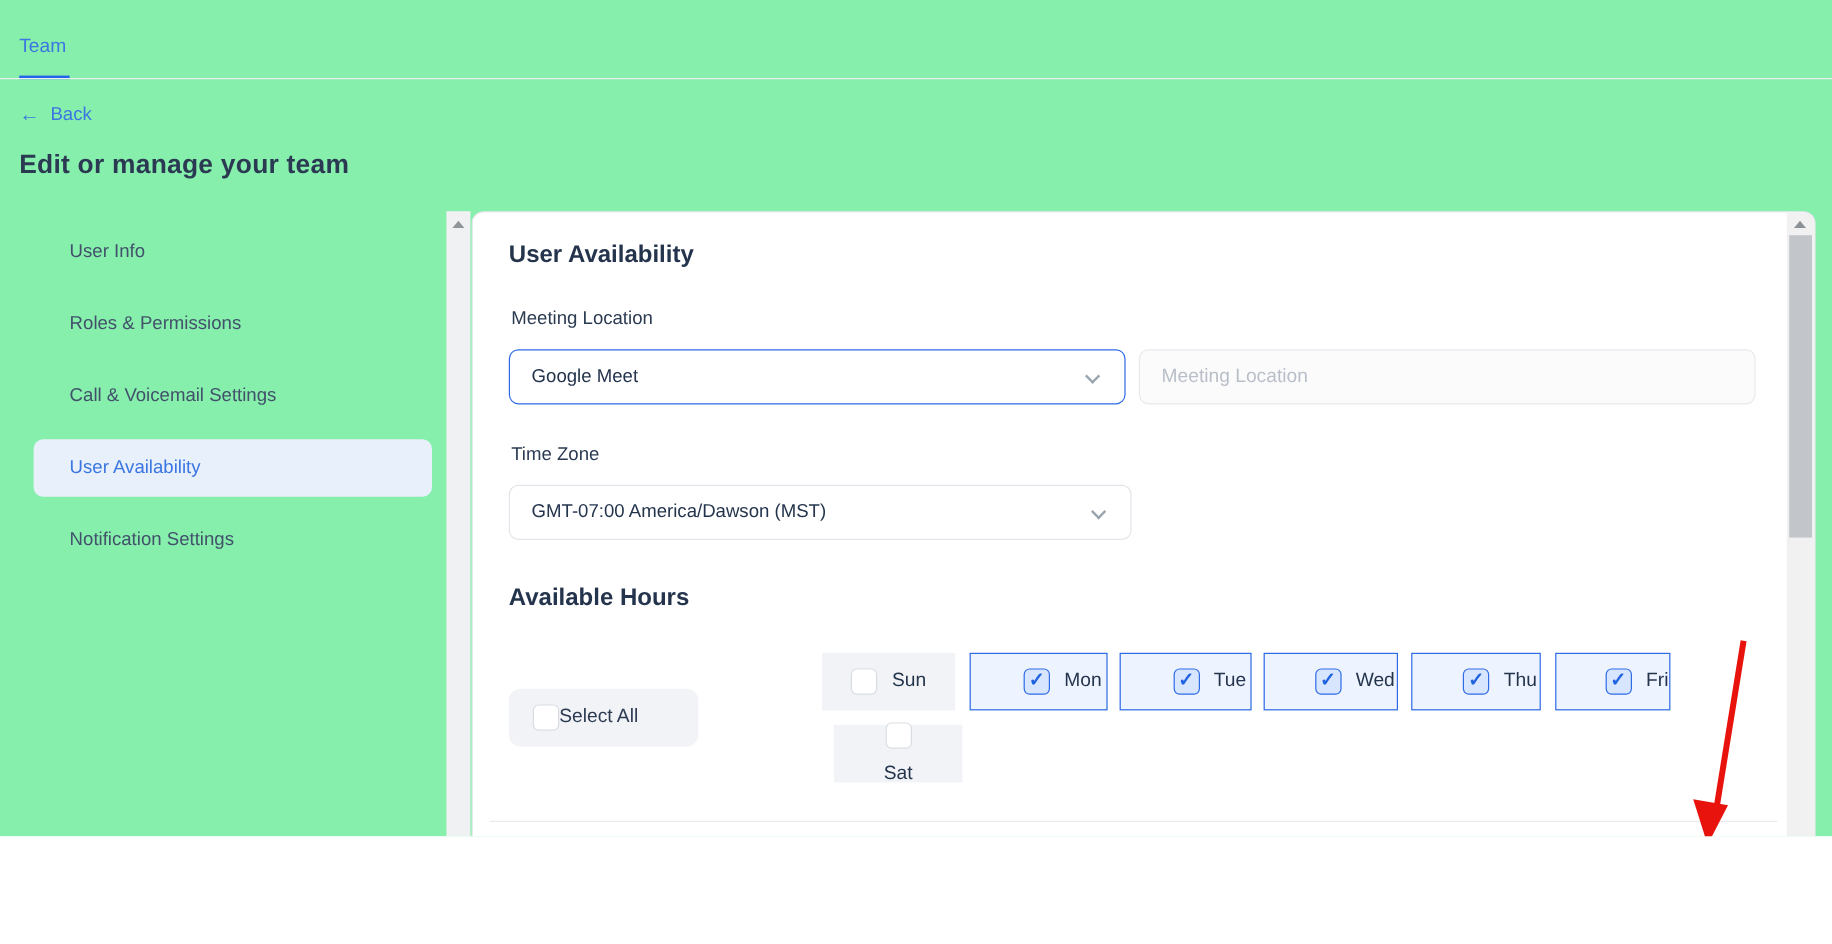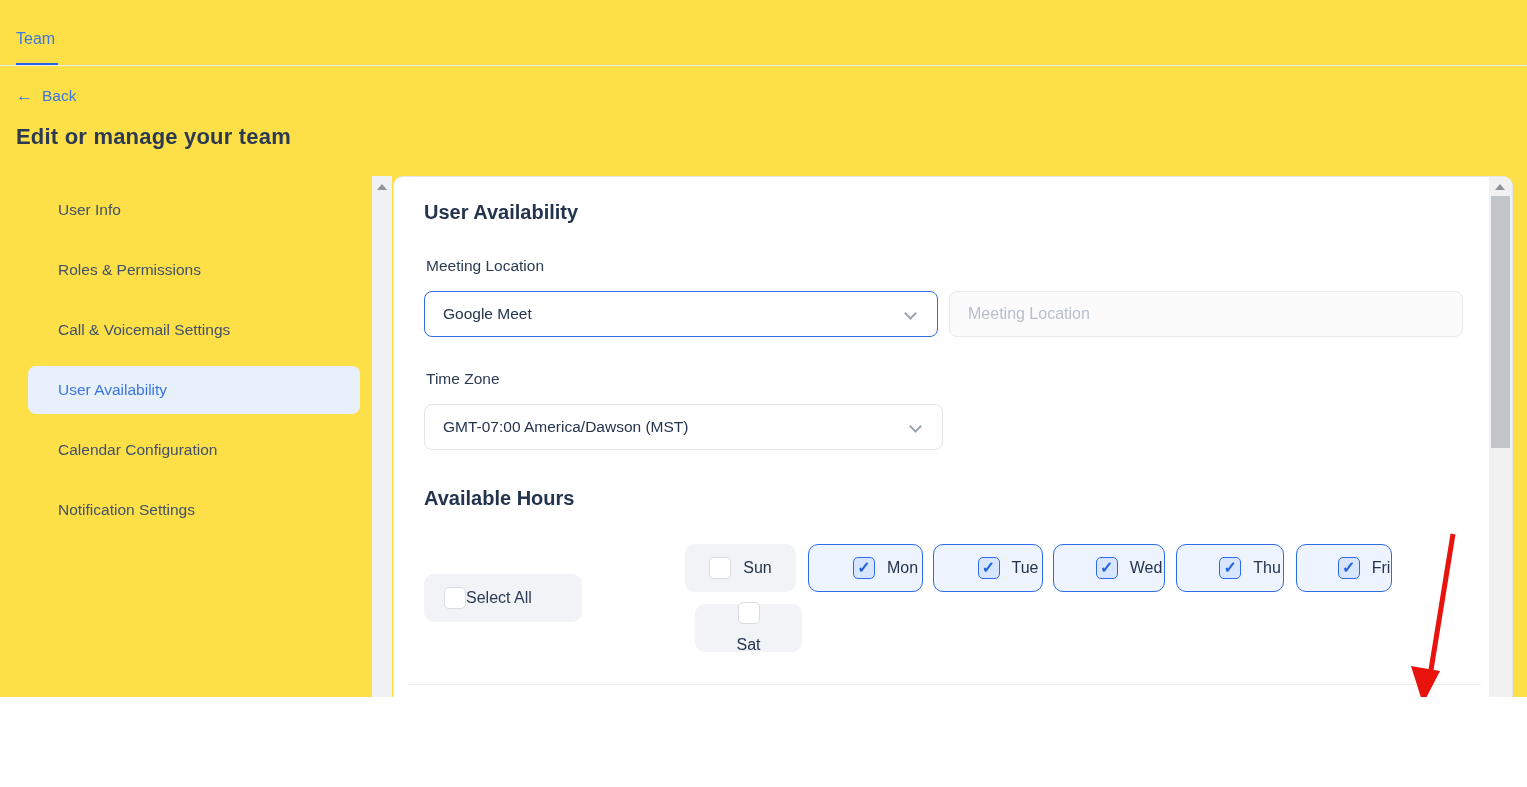--- a/index.html
+++ b/index.html
@@ -1,17 +1,17 @@
 <!DOCTYPE html>
 <html><head>
 <meta charset="utf-8">
 <style>
   * { margin:0; padding:0; box-sizing:border-box; }
   body { font-family:"Liberation Sans", sans-serif; background:#fff; }
-  .screen { position:relative; width:1527px; height:697px; background:#fde047; overflow:hidden; }
+  .screen { position:relative; width:1527px; height:697px; background:#86efac; overflow:hidden; }
 
   
   .tab-team { position:absolute; left:16px; top:30px; font-size:16px; color:#3b76e1; cursor:pointer; }
   .tab-underline { position:absolute; left:16px; top:63px; width:42px; height:3px; background:#2563eb; }
   .header-divider { position:absolute; left:0; top:65px; width:1527px; height:1px; background:#eaeef3; }
   .back-link { position:absolute; left:16px; top:86px; font-size:15.5px; color:#3b76e1; display:flex; align-items:center; gap:9px; cursor:pointer; }
   .back-arrow { font-size:17px; }
   .page-title { position:absolute; left:16px; top:124px; font-size:22px; font-weight:600; color:#2b3a52; letter-spacing:0.2px; }
 
   
@@ -37,21 +37,21 @@
   .sel-tz { left:30px; top:227px; width:519px; border:1px solid #e2e5e9; }
   .chev { position:absolute; right:22px; top:17px; width:9px; height:9px; border-right:2px solid #9aa4b0; border-bottom:2px solid #9aa4b0; transform:rotate(45deg); }
 
   .ml-input { position:absolute; left:555px; top:114px; width:514px; height:46px; border:1px solid #e7e9ed; border-radius:8px; background:#fbfbfc; padding-left:18px; font-size:16px; font-family:"Liberation Sans", sans-serif; color:#5a6575; }
   .ml-input::placeholder { color:#b9bfc9; }
 
   .hours-title { position:absolute; left:30px; top:310px; font-size:20px; font-weight:700; color:#24344d; }
 
   .select-all { position:absolute; left:30px; top:397px; width:158px; height:48px; background:#f1f3f6; border-radius:10px; display:flex; align-items:center; padding-left:20px; cursor:pointer; font-size:16px; color:#2b3a52; }
 
-  .chip { position:absolute; height:48px; border-radius:10px; background:#f1f3f6; display:flex; align-items:center; justify-content:center; gap:12px; font-size:16px; color:#24344d; cursor:pointer; border:1.5px solid transparent; }
+  .chip { position:absolute; height:48px; border-radius:0; background:#f1f3f6; display:flex; align-items:center; justify-content:center; gap:12px; font-size:16px; color:#24344d; cursor:pointer; border:1.5px solid transparent; }
   .chip.checked { background:#edf3ff; border:1.5px solid #2e6be5;padding-left:40px; }
 
   .checkbox { width:22px; height:22px; border-radius:5px; background:#fff; border:1px solid #d9dde2; position:relative; flex:0 0 auto; }
   .checkbox.checked { background:#d8e5fe; border:1.5px solid #2e6be5; }
   .checkbox.checked::after { content:"✓"; position:absolute; left:0; top:-1px; width:100%; text-align:center; color:#1f63e0; font-weight:bold; font-size:16px; line-height:21px; }
 
   .footer-divider { position:absolute; left:14px; top:507px; width:1073px; height:1px; background:#e9ebee; }
   .btn-cancel { position:absolute; left:892px; top:541px; width:90px; height:45px; background:#fff; border:1px solid #e3e6ea; border-radius:8px; font-size:16px; font-weight:600; color:#24344d; font-family:"Liberation Sans", sans-serif; cursor:pointer; }
   .btn-save { position:absolute; left:997px; top:538px; width:76px; height:50px; background:#1f66e8; border:none; border-radius:8px; font-size:16px; font-weight:700; color:#fff; font-family:"Liberation Sans", sans-serif; cursor:pointer;text-align:right; }
 
@@ -77,21 +77,20 @@
     <span class="back-arrow">←</span>
     <span>Back</span>
   </div>
   <div class="page-title">Edit or manage your team</div>
 
   <div class="sidebar">
     <div class="side-item">User Info</div>
     <div class="side-item">Roles &amp; Permissions</div>
     <div class="side-item">Call &amp; Voicemail Settings</div>
     <div class="side-item active">User Availability</div>
-    <div class="side-item">Calendar Configuration</div>
     <div class="side-item">Notification Settings</div>
   </div>
 
   <div class="scrollbar-left">
     <div class="arr-up"></div>
     <div class="arr-down"></div>
   </div>
 
   <div class="card">
     <div class="panel-title">User Availability</div>

